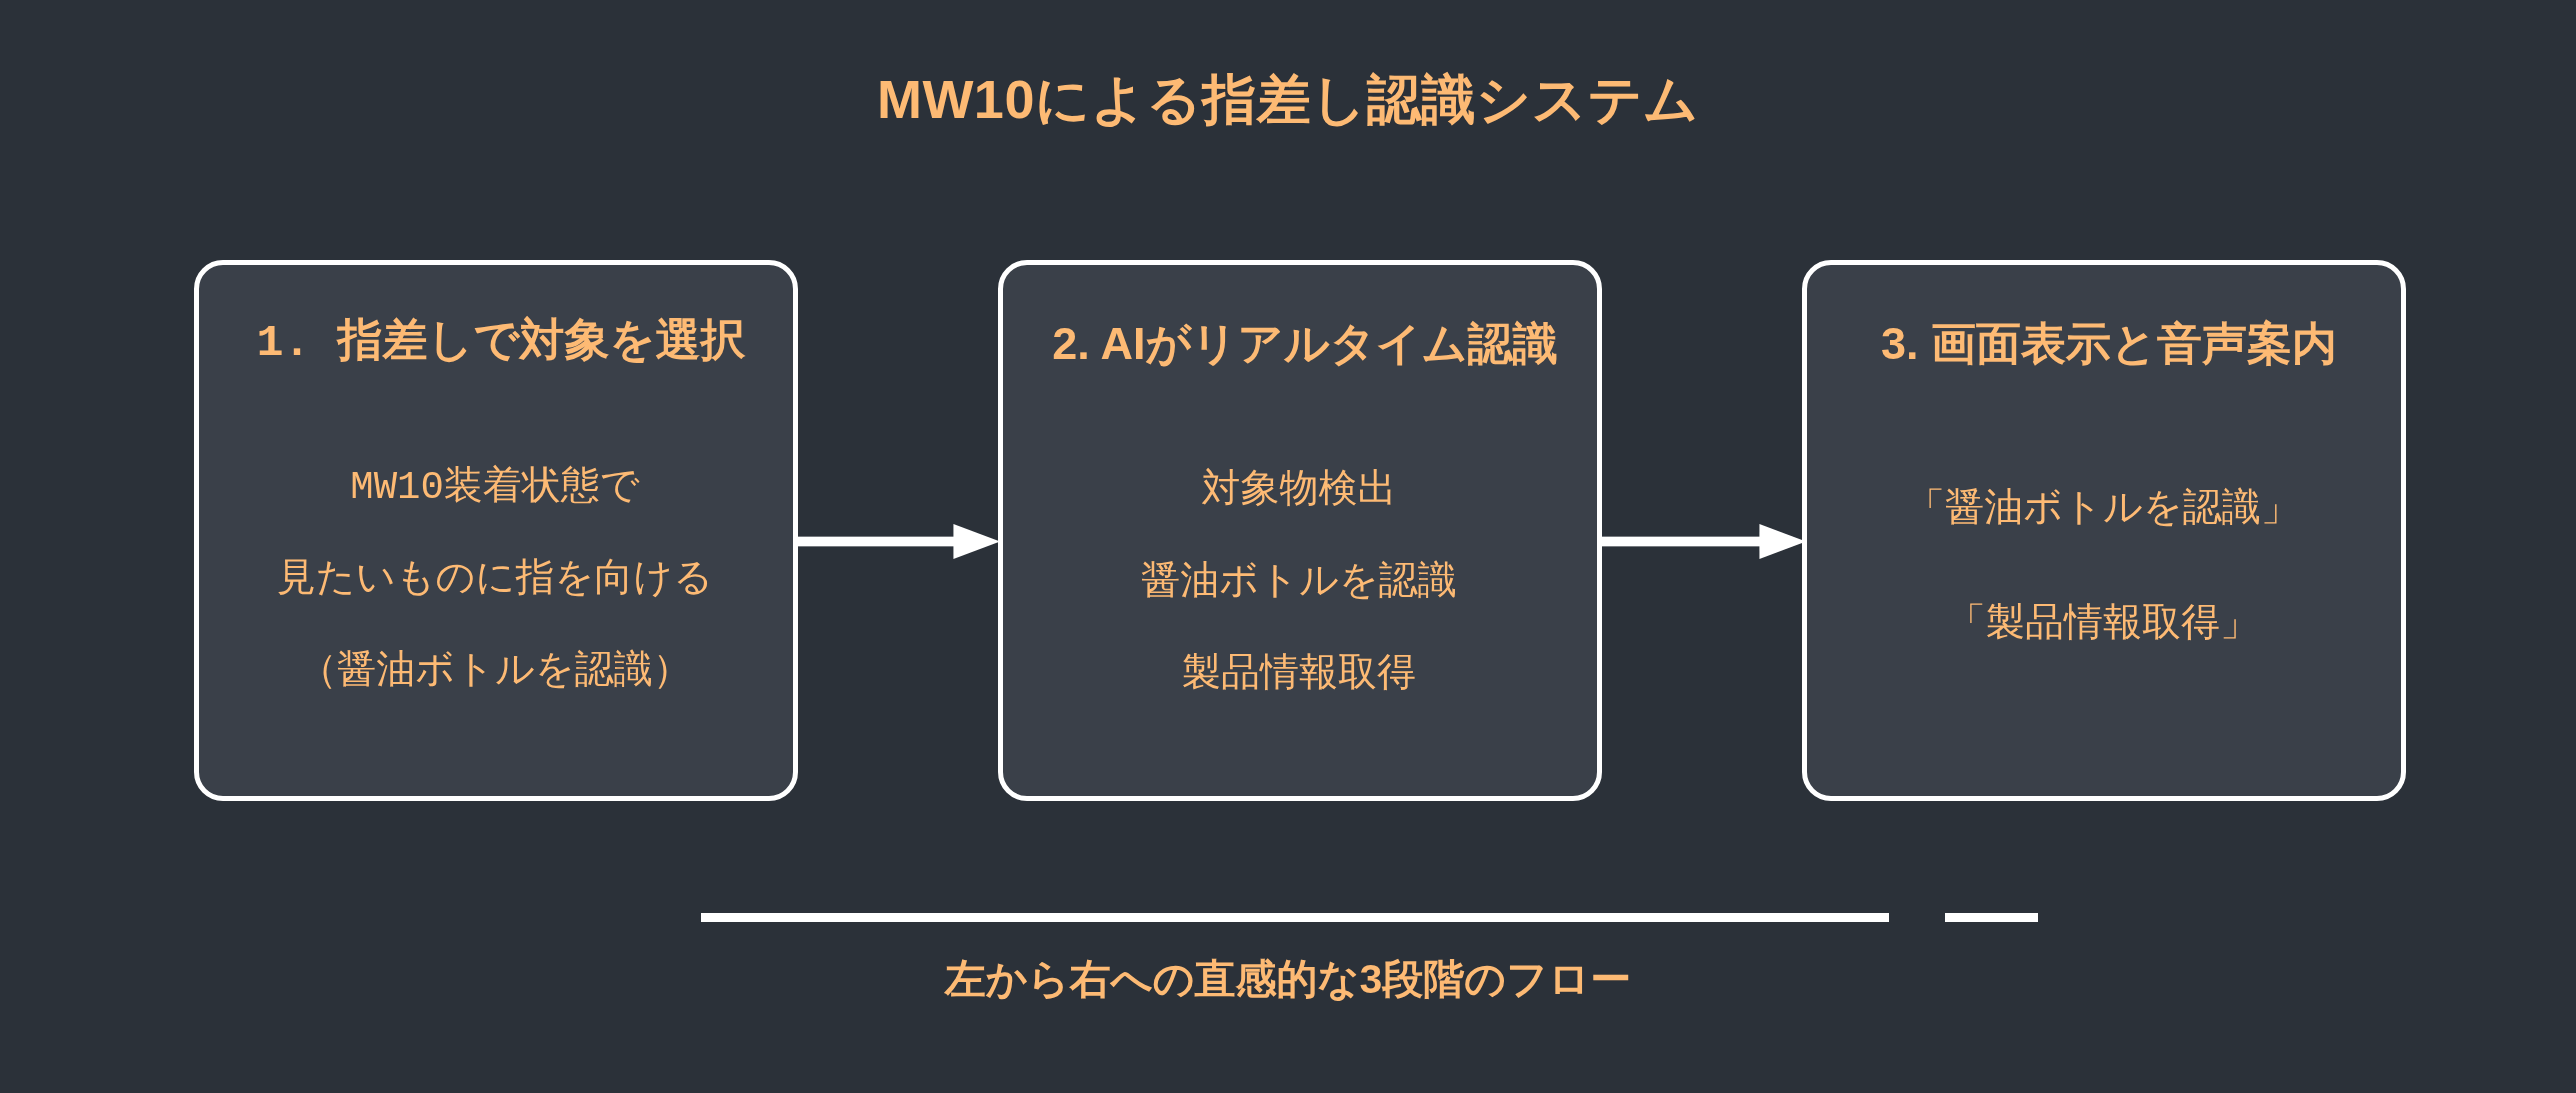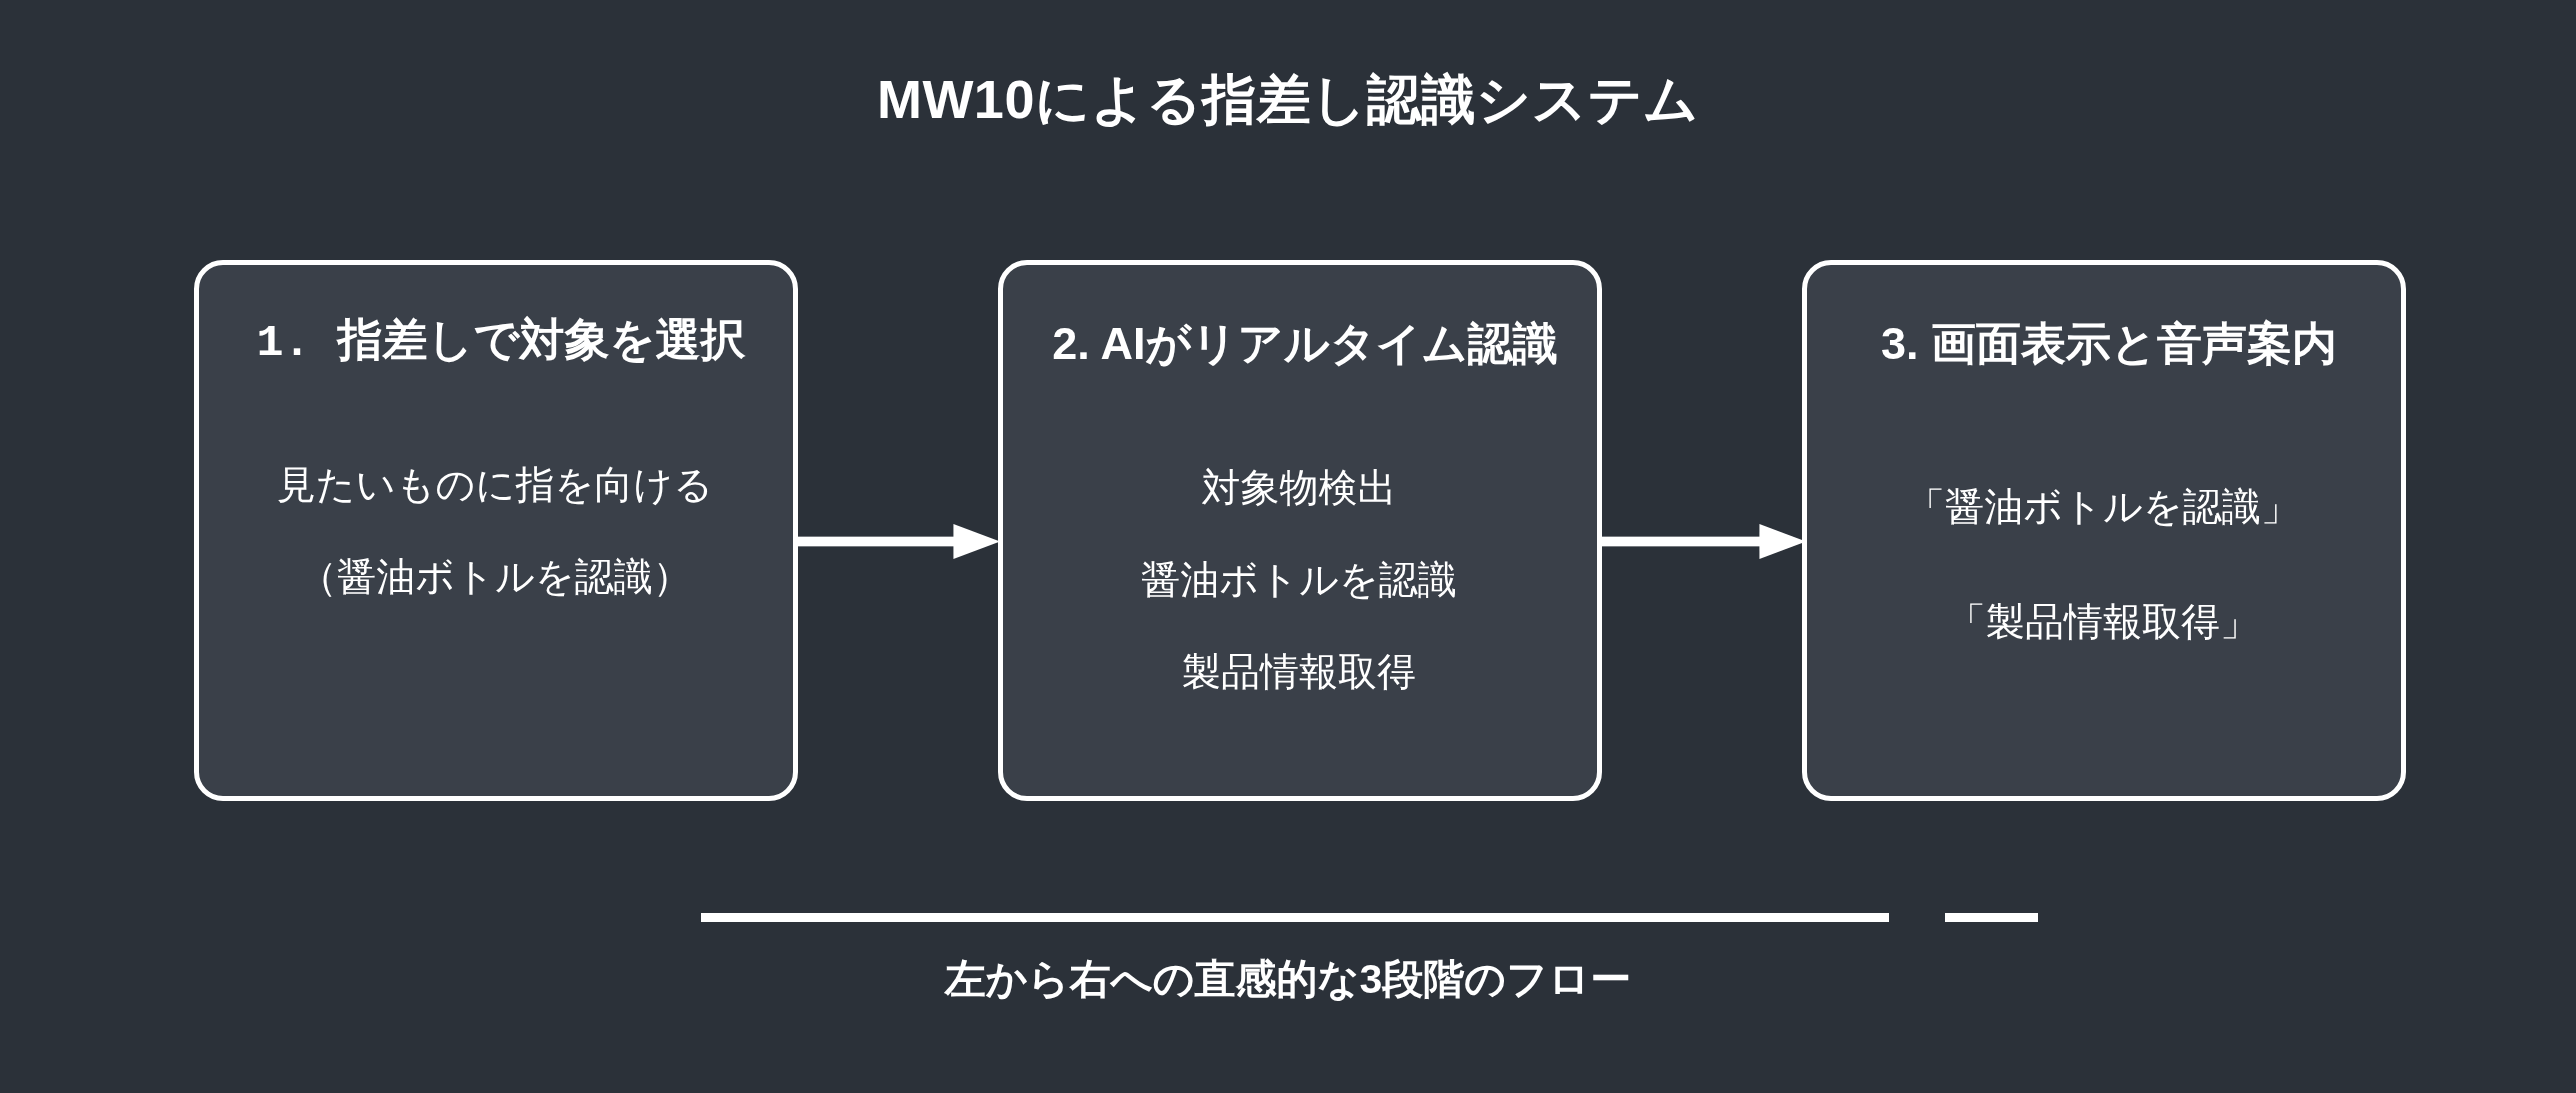--- a/index.html
+++ b/index.html
@@ -8,21 +8,21 @@
     padding: 0;
     background: #2b3139;
   }
   #stage {
     position: relative;
     width: 2576px;
     height: 1094px;
     background: #2b3139;
     overflow: hidden;
     font-family: "Liberation Sans", "DejaVu Sans", sans-serif;
-    color: #ffffff;
+    color: #fdba74;
     -webkit-font-smoothing: antialiased;
   }
 
   
   #diagram-title {
     position: absolute;
     left: 0;
     top: 70px;
     width: 2576px;
     text-align: center;
@@ -115,20 +115,21 @@
 </head>
 <body>
 
 <div id="stage">
 
   <div id="diagram-title">MW10による指差し認識システム</div>
 
   <div class="step-box" id="step-box-1">
     <div class="step-heading">1. 指差しで対象を選択</div>
     <div class="step-body">
+      <span class="line">MW10装着状態で</span>
       <span class="line">見たいものに指を向ける</span>
       <span class="line">（醤油ボトルを認識）</span>
     </div>
   </div>
 
   <div class="arrow" id="arrow-1">
     <svg width="204" height="39" viewBox="0 0 210 40" aria-hidden="true">
       <rect x="0" y="15" width="168" height="10" fill="#ffffff"></rect>
       <polygon points="160,2 208,20 160,38" fill="#ffffff"></polygon>
     </svg>

